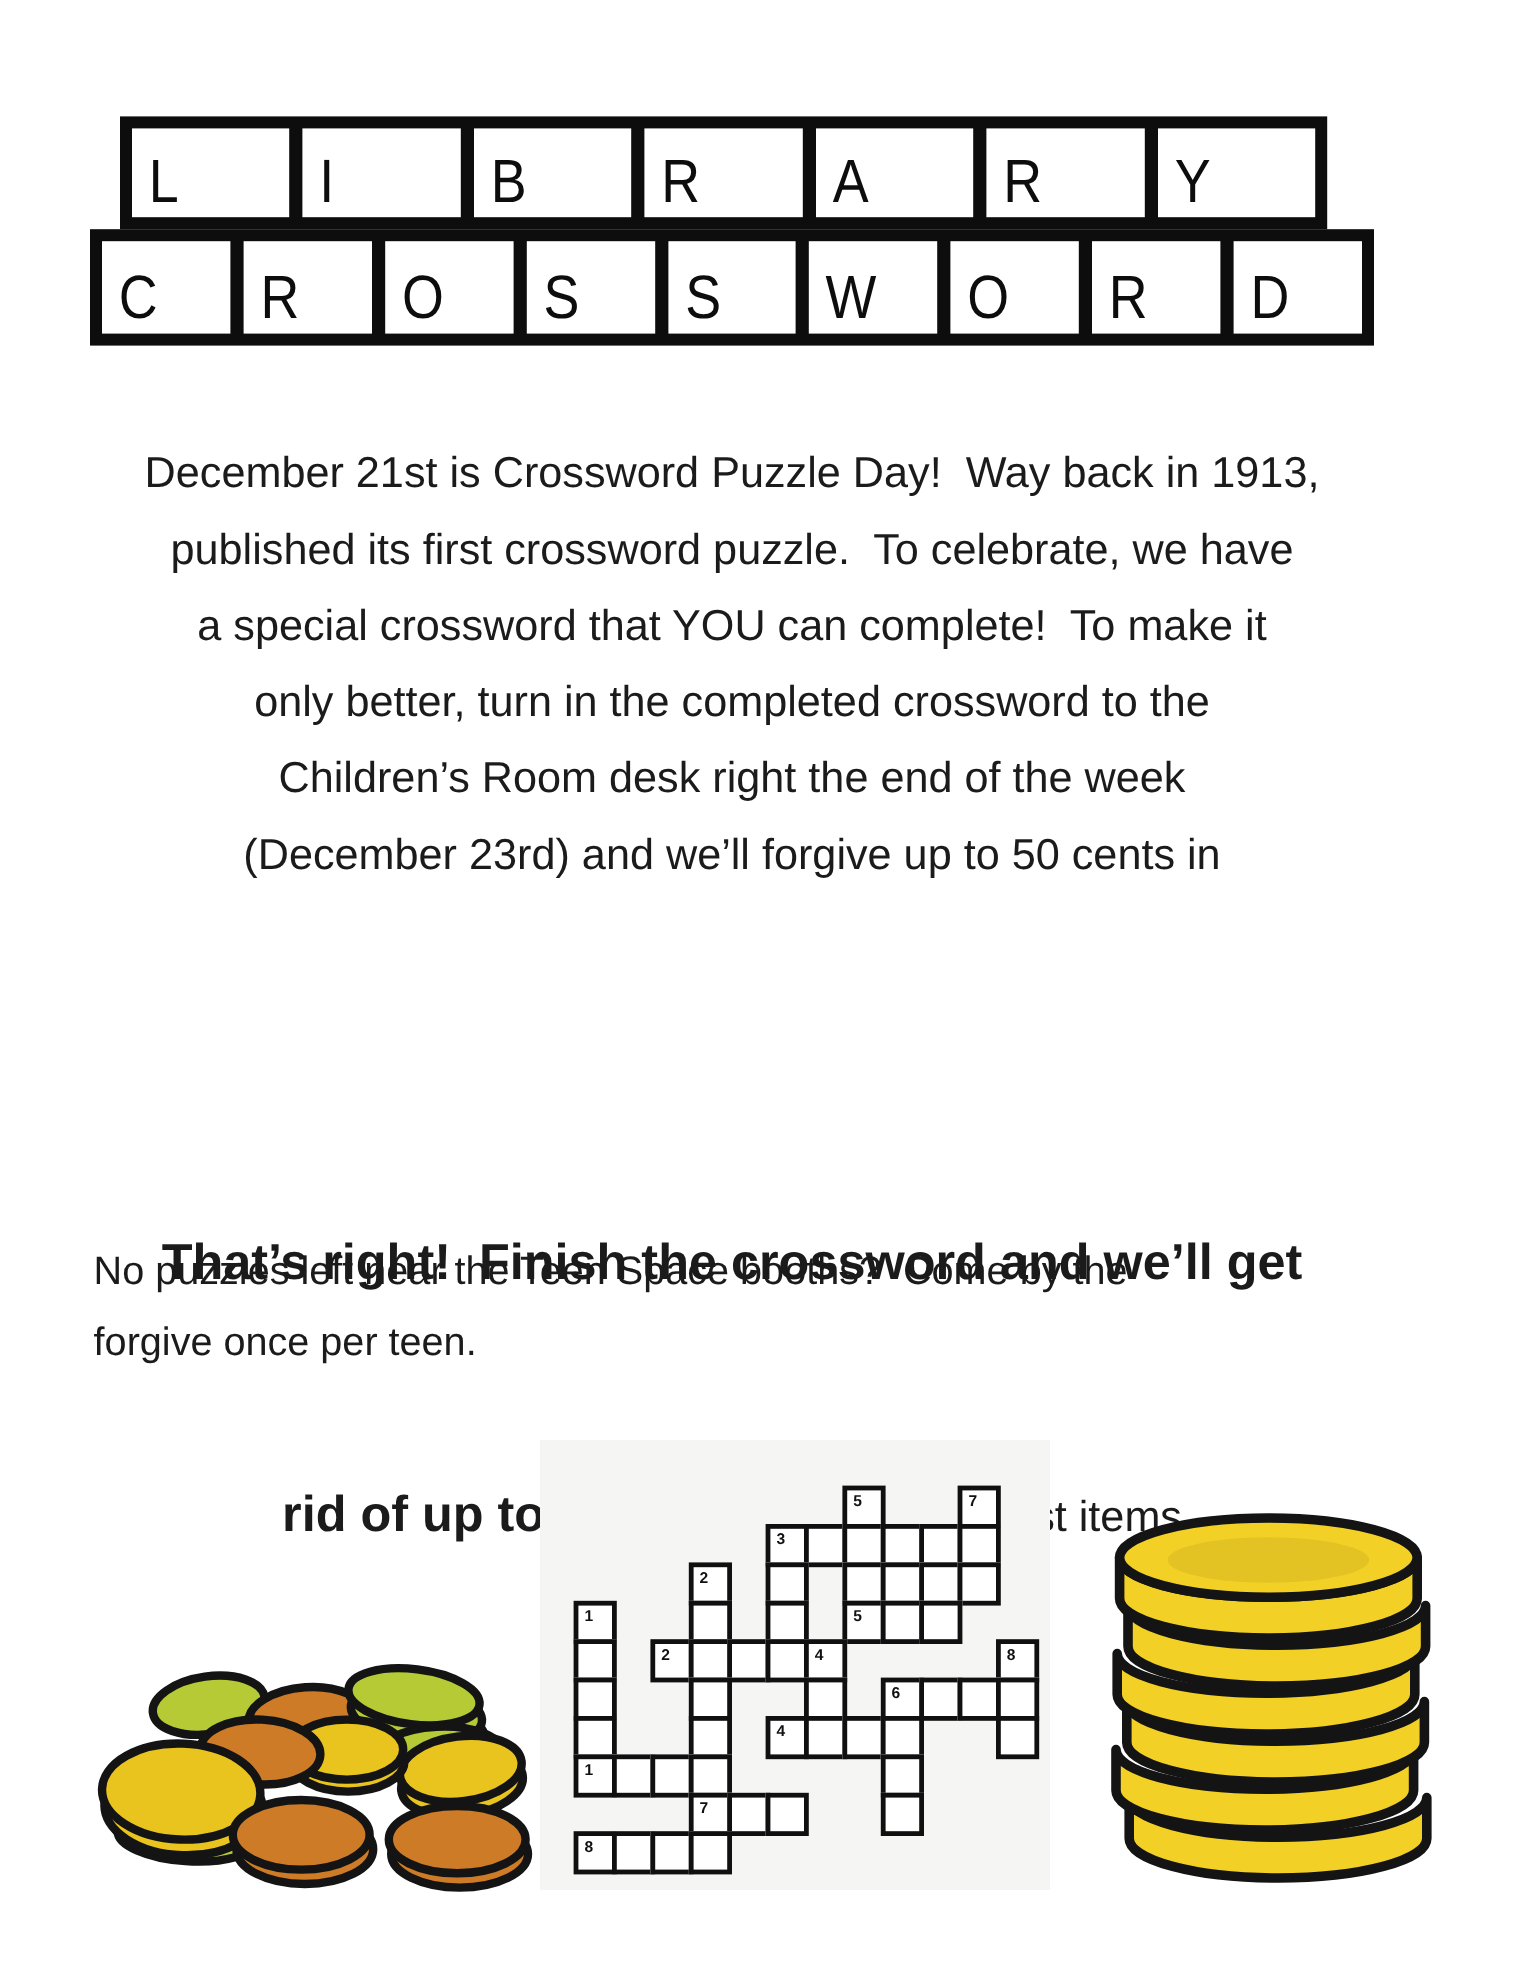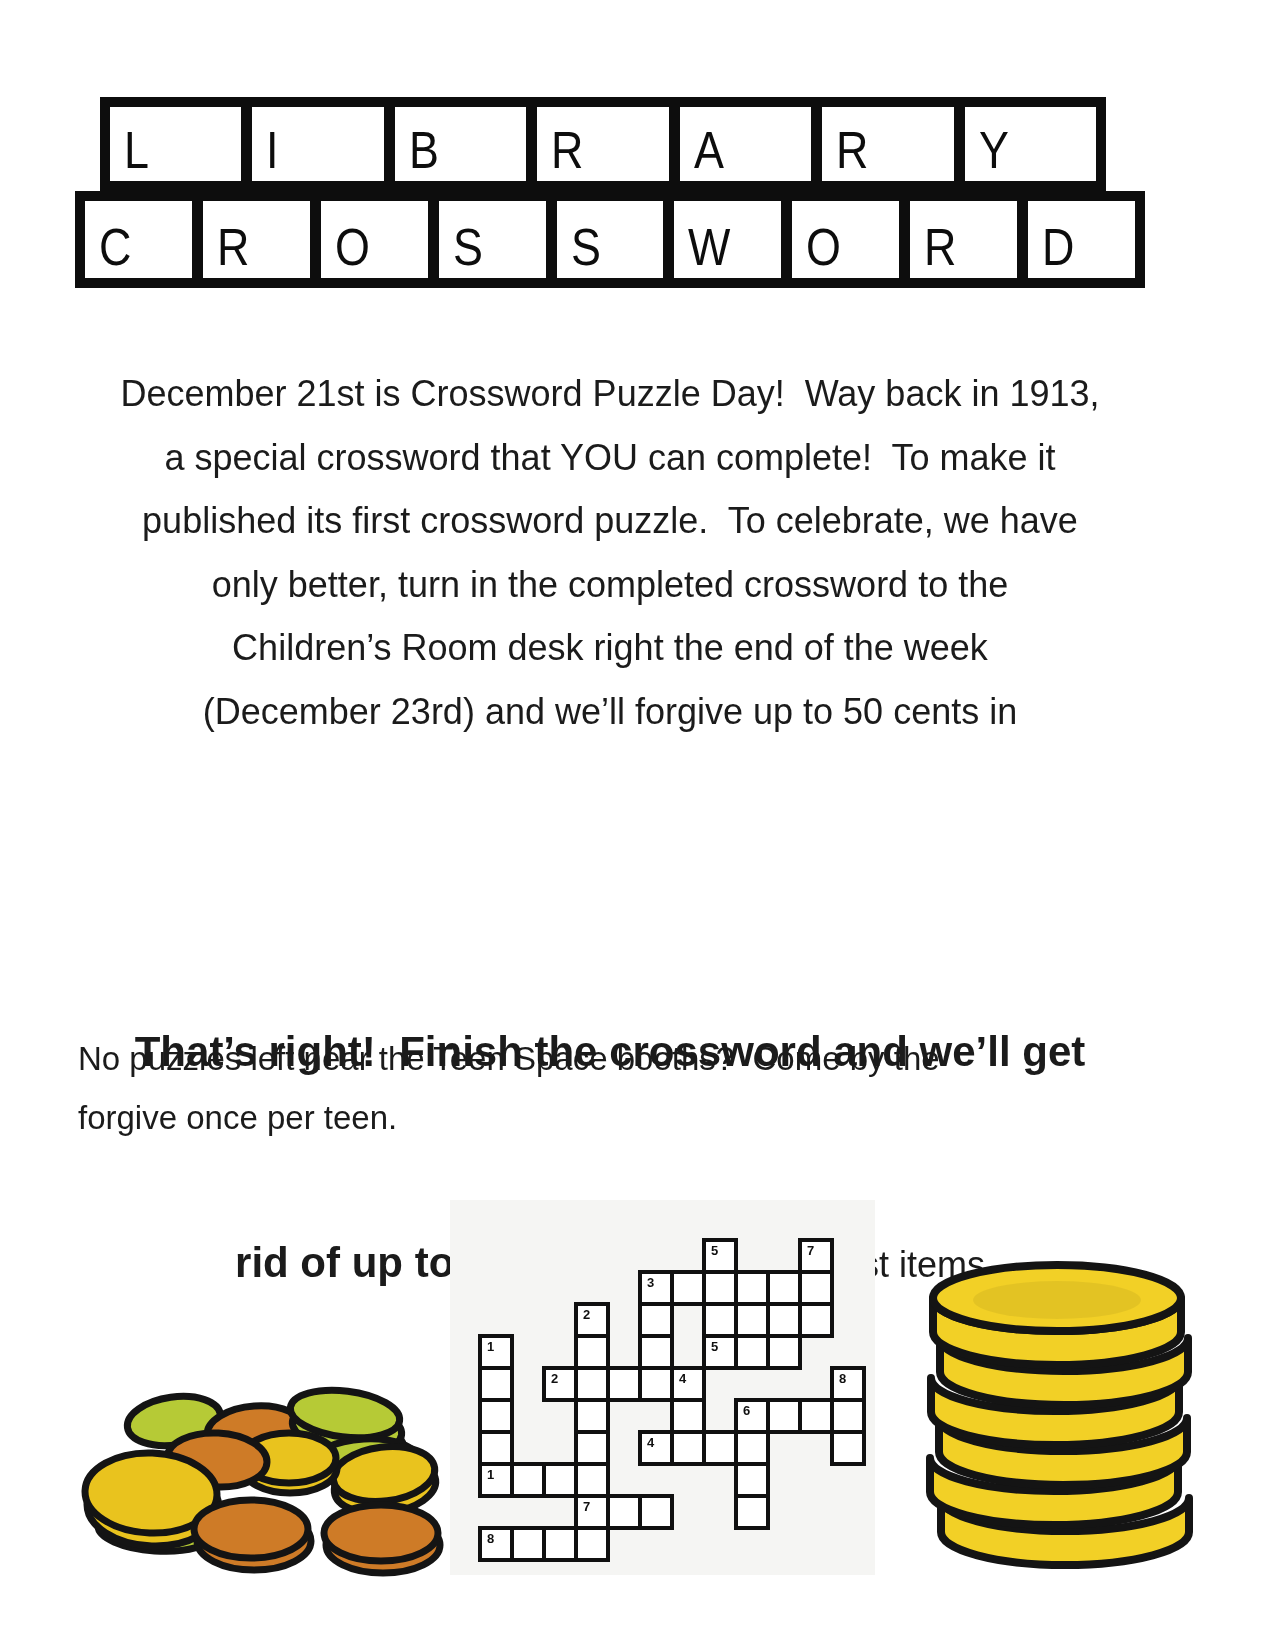--- a/index.html
+++ b/index.html
@@ -92,22 +92,22 @@
       <div class="tile-cell">
         <span>R</span>
       </div>
       <div class="tile-cell">
         <span>D</span>
       </div>
     </div>
 
   <div class="body-text" id="bodyLines">
       <div class="tline">December 21st is Crossword Puzzle Day!  Way back in 1913,</div>
+      <div class="tline">published its first crossword puzzle.  To celebrate, we have</div>
       <div class="tline">a special crossword that YOU can complete!  To make it</div>
-      <div class="tline">published its first crossword puzzle.  To celebrate, we have</div>
       <div class="tline">only better, turn in the completed crossword to the</div>
       <div class="tline">Children’s Room desk right the end of the week</div>
       <div class="tline">(December 23rd) and we’ll forgive up to 50 cents in</div>
     </div>
 
   <div class="highlight">
     <div class="tline">That’s right!  Finish the crossword and we’ll get</div>
     <div class="tline"><span class="hl-bold">rid of up to 50 cents! </span><span class="hl-star">*</span><span class="hl-note">Excludes lost items</span></div>
   </div>
 

